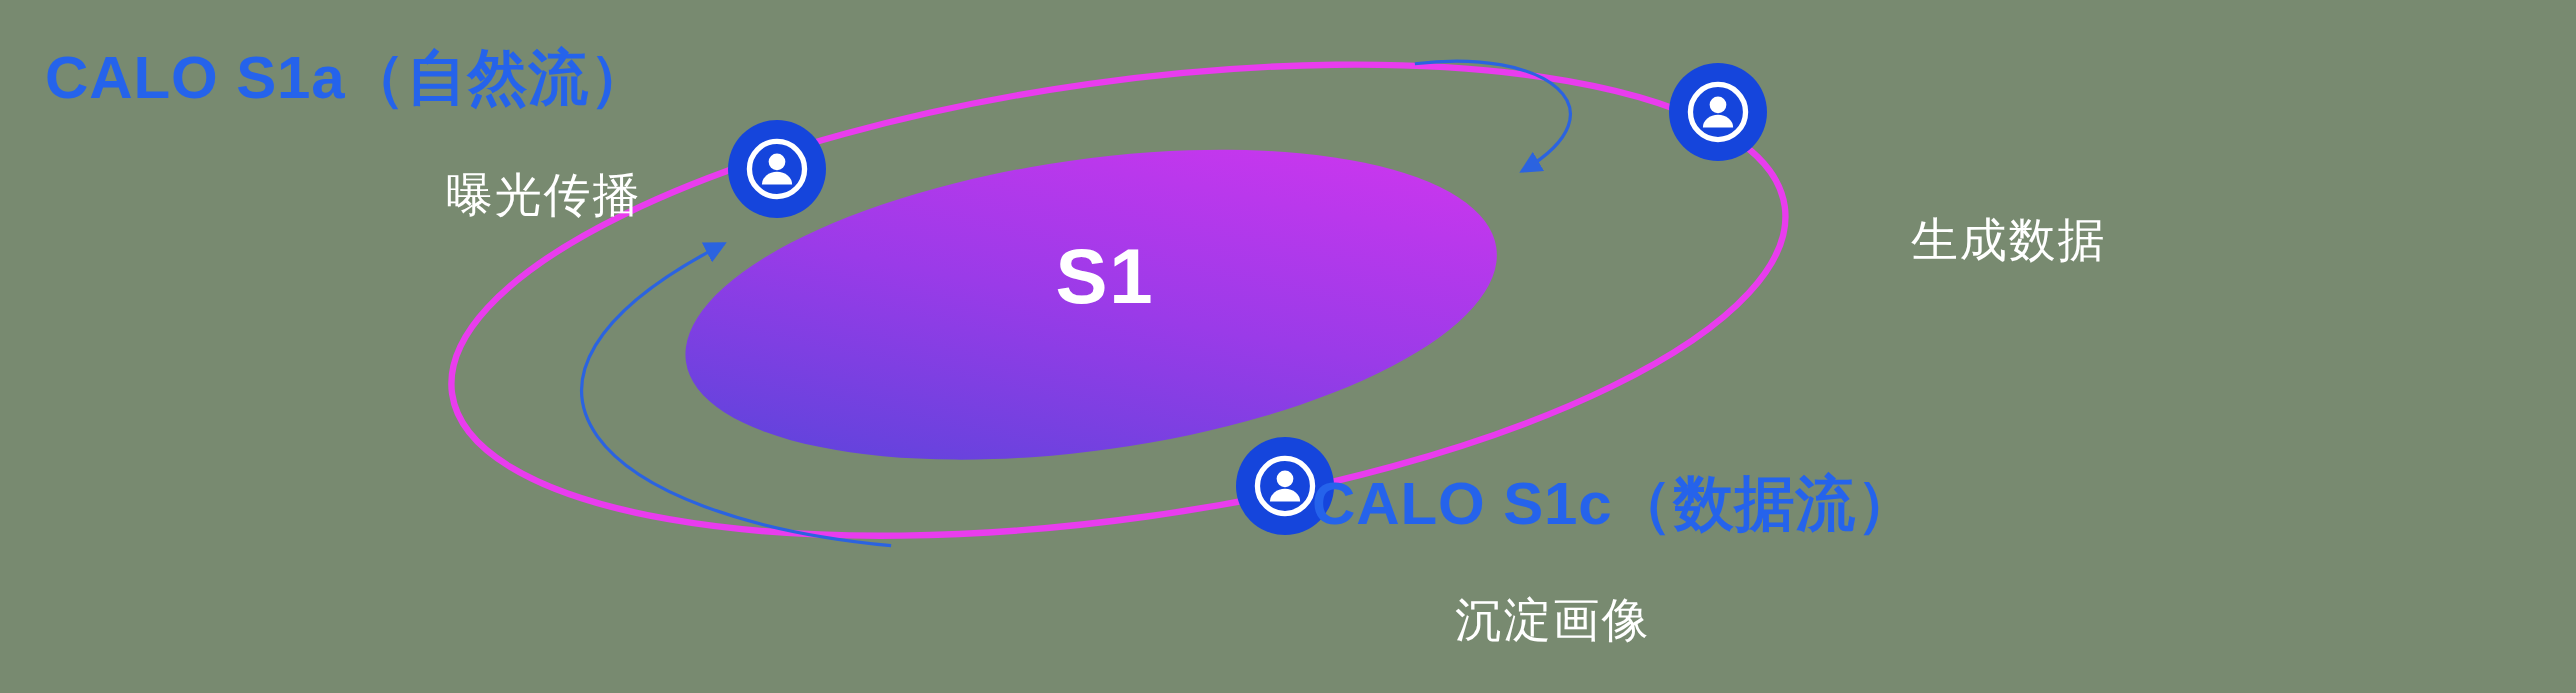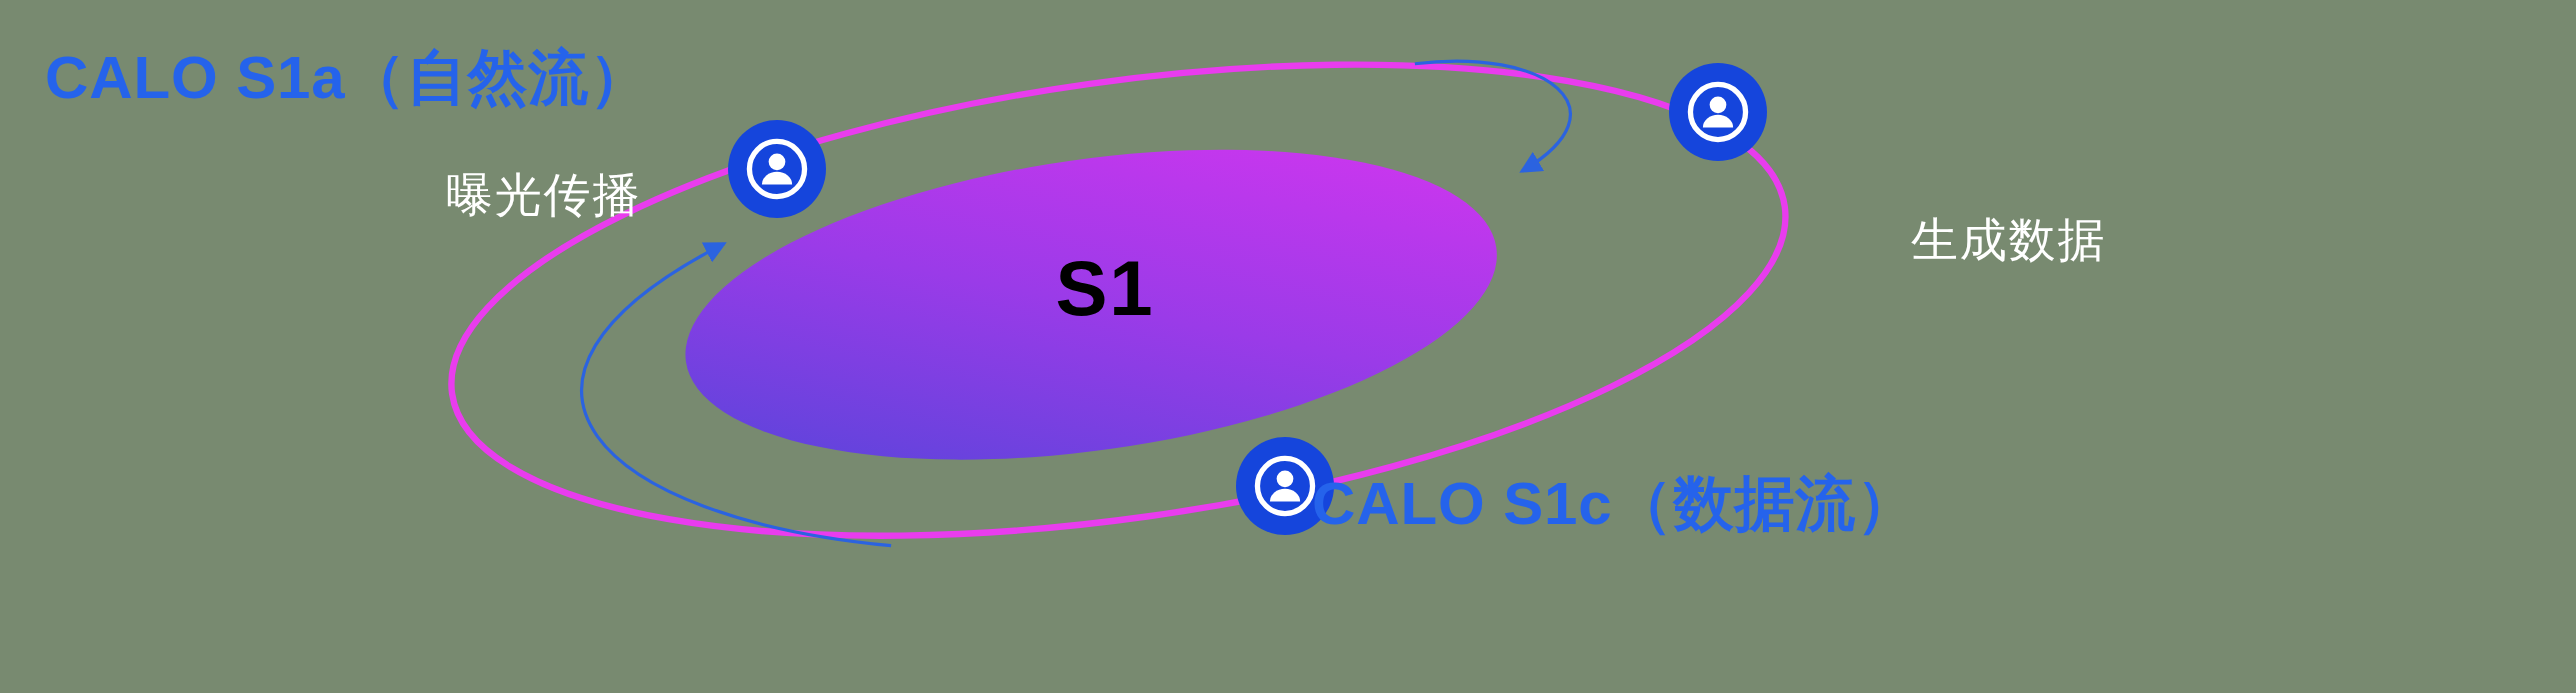--- a/index.html
+++ b/index.html
@@ -20,22 +20,21 @@
     width: 2576px;
     height: 694px;
   }
 
   .center-text {
     position: absolute;
     left: 1105px;
     top: 276px;
     transform: translate(-50%, -50%);
     text-align: right;
-    color: #000000;
-    margin-top: 12px;
+    color: #ffffff;
   }
   .center-title {
     font-size: 78px;
     font-weight: 600;
     letter-spacing: 1.8px;
   }
   .center-sub {
     font-size: 49px;
     font-weight: 500;
     margin-top: 14.5px;
@@ -133,15 +132,16 @@
       <path d="M 16.6 31.6 a 7.4 6.2 0 0 1 14.8 0 z" fill="#ffffff"></path>
     </svg>
   </div>
 
   <div class="label-title label-s1a-title">CALO S1a（自然流）</div>
   <div class="label-sub label-s1a-sub">曝光传播</div>
 
   <div class="label-sub label-s1b-sub">生成数据</div>
 
   <div class="label-title label-s1c-title">CALO S1c（数据流）</div>
+  <div class="label-sub label-s1c-sub">沉淀画像</div>
 
 </div>
 
 
 </body></html>

